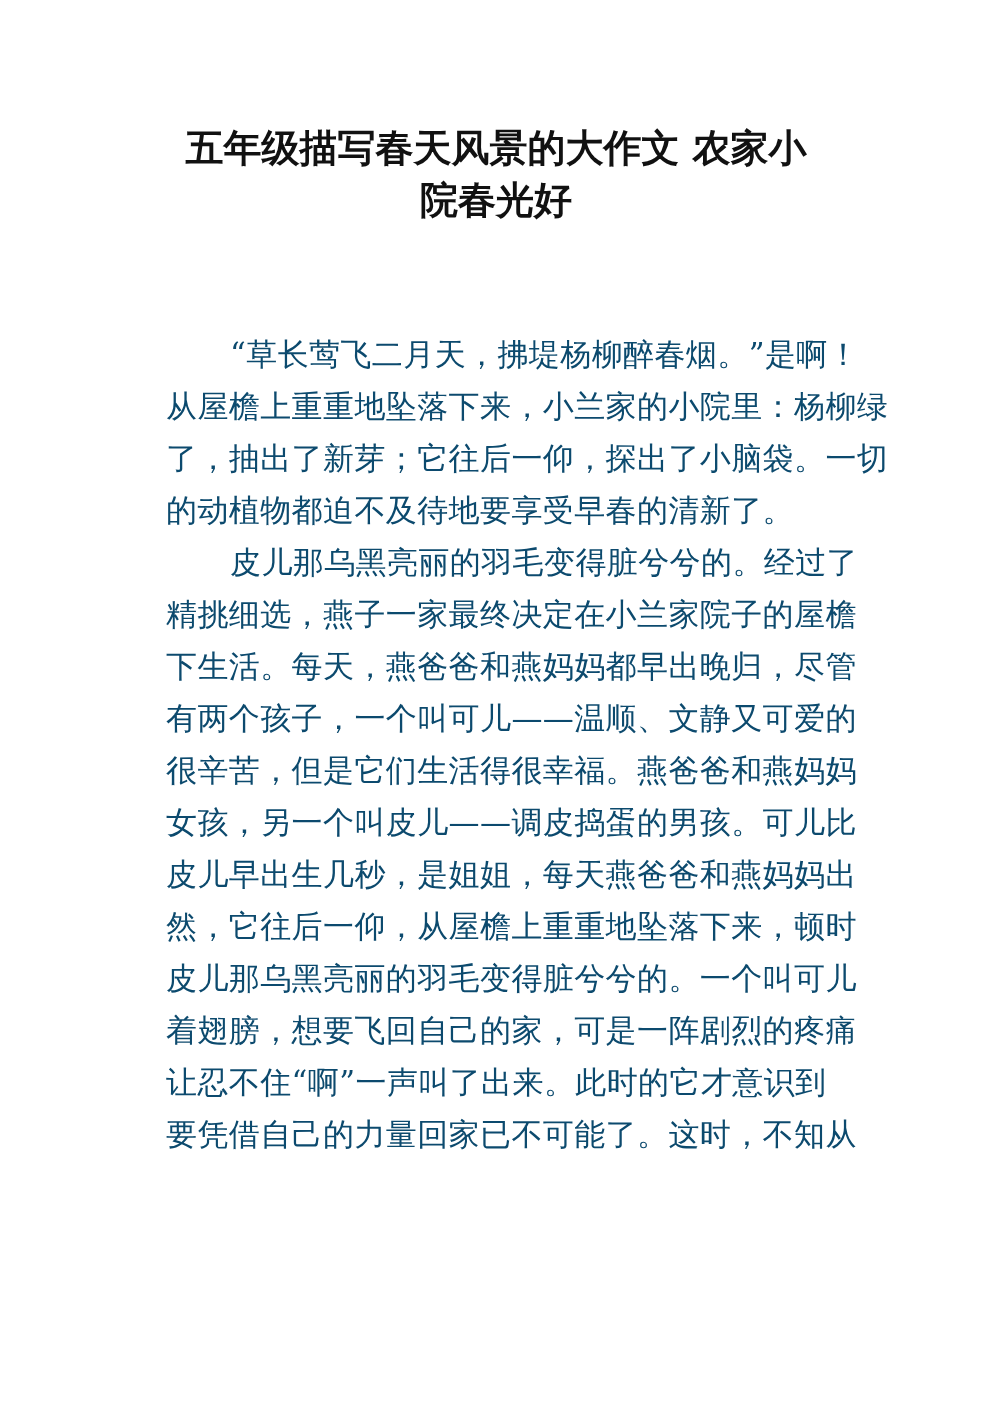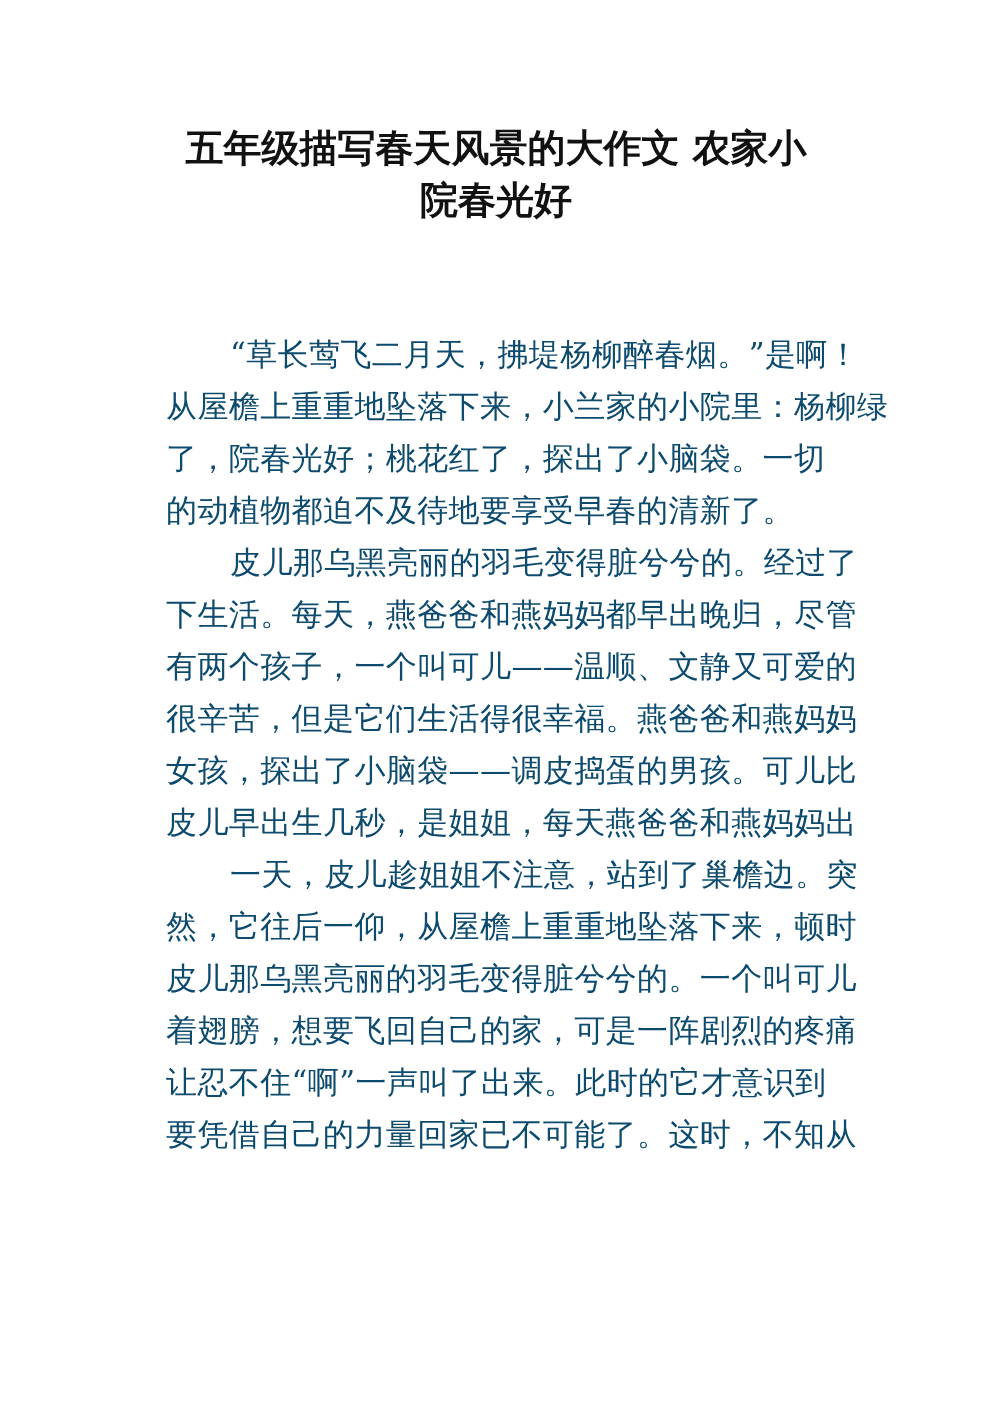--- a/index.html
+++ b/index.html
@@ -26,33 +26,33 @@
 <div class="page">
   <h1 class="title">
     <span>五年级描写春天风景的大作文  农家小</span>
     <span>院春光好</span>
   </h1>
 
   <div class="body">
     <div>
       <span class="line indent">“草长莺飞二月天，拂堤杨柳醉春烟。”是啊！</span>
       <span class="line">从屋檐上重重地坠落下来，小兰家的小院里：杨柳绿</span>
-      <span class="line">了，院春光好；桃花红了，探出了小脑袋。一切</span>
+      <span class="line">了，抽出了新芽；它往后一仰，探出了小脑袋。一切</span>
       <span class="line">的动植物都迫不及待地要享受早春的清新了。</span>
     </div>
     <div>
       <span class="line indent">皮儿那乌黑亮丽的羽毛变得脏兮兮的。经过了</span>
+      <span class="line">精挑细选，燕子一家最终决定在小兰家院子的屋檐</span>
       <span class="line">下生活。每天，燕爸爸和燕妈妈都早出晚归，尽管</span>
       <span class="line">有两个孩子，一个叫可儿——温顺、文静又可爱的</span>
       <span class="line">很辛苦，但是它们生活得很幸福。燕爸爸和燕妈妈</span>
-      <span class="line">女孩，探出了小脑袋——调皮捣蛋的男孩。可儿比</span>
+      <span class="line">女孩，另一个叫皮儿——调皮捣蛋的男孩。可儿比</span>
       <span class="line">皮儿早出生几秒，是姐姐，每天燕爸爸和燕妈妈出</span>
     </div>
     <div>
-      <span class="line indent">一天，皮儿趁姐姐不注意，站到了巢檐边。突</span>
       <span class="line">然，它往后一仰，从屋檐上重重地坠落下来，顿时</span>
       <span class="line">皮儿那乌黑亮丽的羽毛变得脏兮兮的。一个叫可儿</span>
       <span class="line">着翅膀，想要飞回自己的家，可是一阵剧烈的疼痛</span>
       <span class="line">让忍不住“啊”一声叫了出来。此时的它才意识到</span>
       <span class="line">要凭借自己的力量回家已不可能了。这时，不知从</span>
     </div>
   </div>
 </div>
 
 </body></html>

